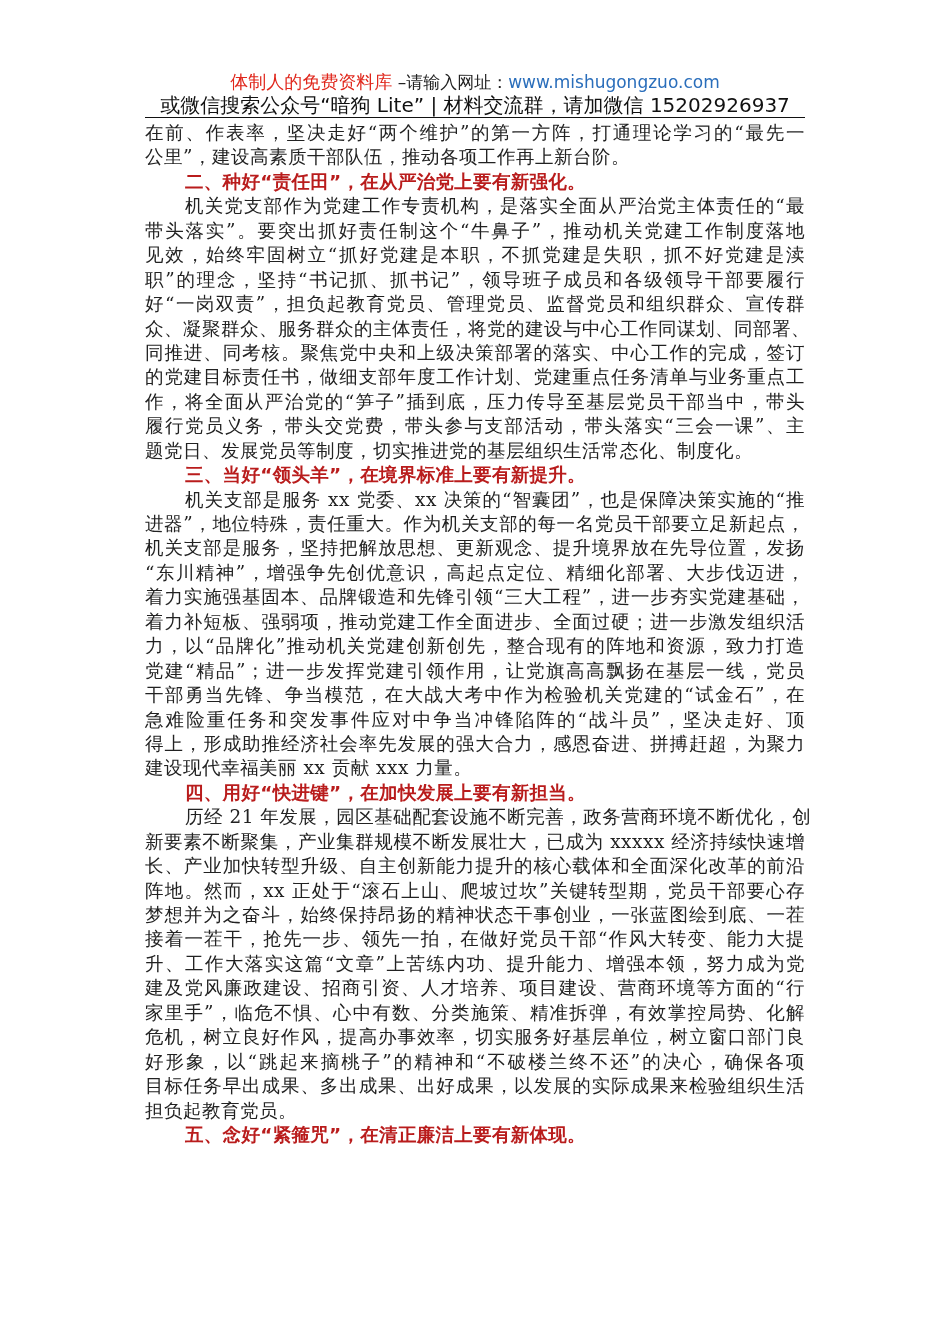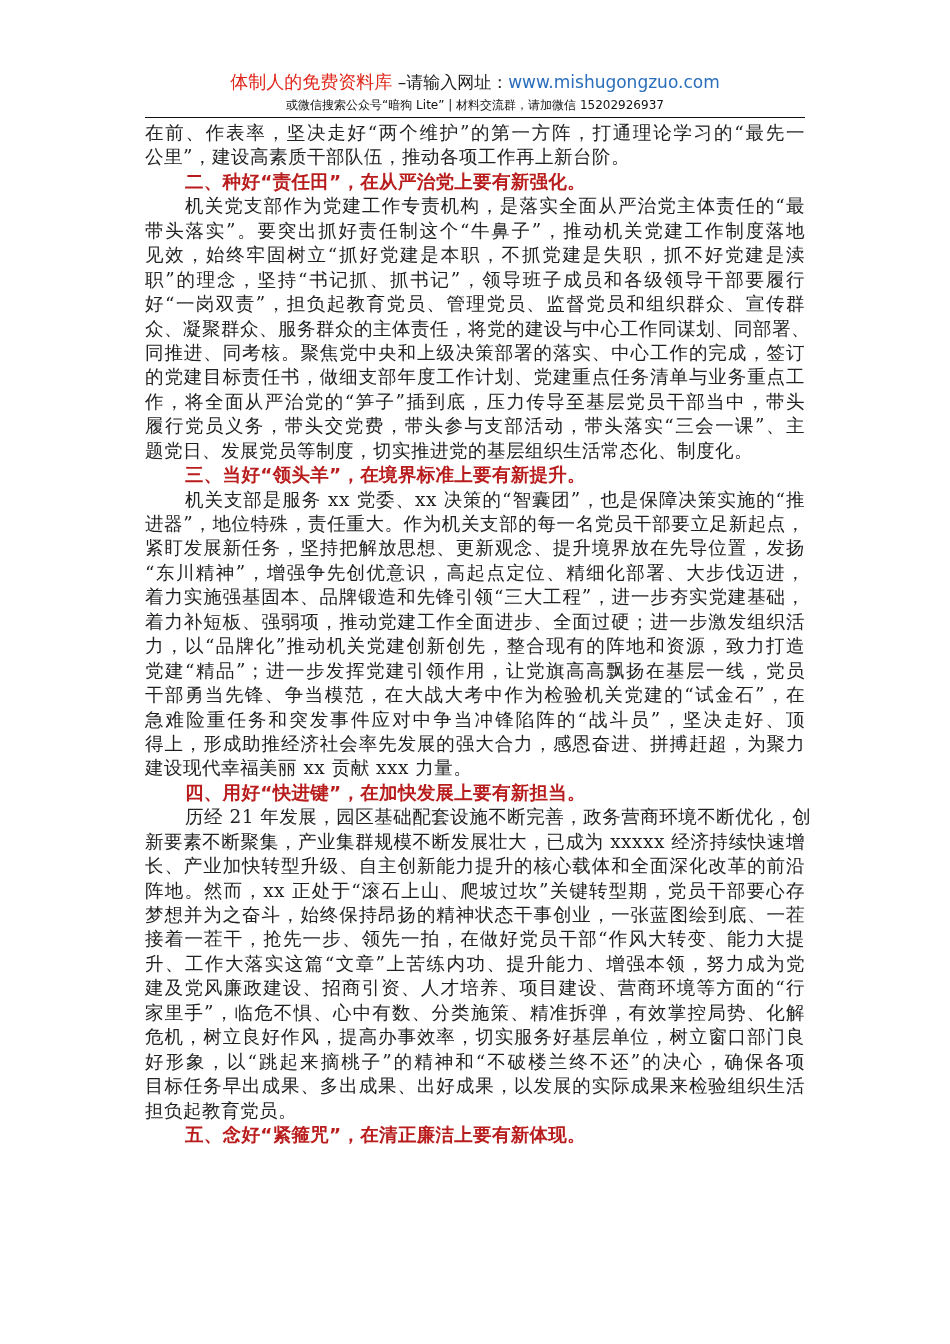--- a/index.html
+++ b/index.html
@@ -3,21 +3,21 @@
 <meta charset="utf-8">
 <style>
   html, body { margin: 0; padding: 0; background: #ffffff; }
   body { width: 950px; height: 1344px; position: relative; overflow: hidden; }
   .page { position: absolute; left: 0; top: 0; width: 950px; height: 944px; background: #fff; }
   .header { position: absolute; left: 145px; width: 660px; text-align: center; }
   .h1 { top: 70px; font-family: "DejaVu Sans", sans-serif; font-size: 17px; line-height: 24px; white-space: nowrap; }
   .h1 .brand { color: #e0271c; font-size: 18px; }
   .h1 .prompt { color: #222; }
   .h1 .url { color: #2a6ebb; }
-  .h2 { top: 94px; font-family: "DejaVu Sans", sans-serif; font-size: 12px; line-height: 22px; color: #111; white-space: nowrap; }
+  .h2 { top: 94px; font-family: "DejaVu Sans", sans-serif; font-size: 20px; line-height: 22px; color: #111; white-space: nowrap; }
   .rule { position: absolute; left: 145px; top: 117px; width: 660px; height: 0; border-top: 1.5px solid #111; }
   .body { position: absolute; left: 145px; top: 121px; width: 660px; font-family: "DejaVu Serif", serif; font-size: 18.5px; color: #222; }
   .line { height: 24.45px; line-height: 24.45px; white-space: nowrap; overflow: visible; letter-spacing: 0.5px; }
   .indent { padding-left: 40px; }
   .heading { font-family: "DejaVu Sans", sans-serif; font-weight: bold; color: #b91c1c; padding-left: 40px; letter-spacing: 0.3px; }
   .justify { text-align: justify; text-align-last: justify; }
 </style>
 </head>
 <body>
 
@@ -39,21 +39,21 @@
       <div class="line justify">好“一岗双责”，担负起教育党员、管理党员、监督党员和组织群众、宣传群</div>
       <div class="line justify">众、凝聚群众、服务群众的主体责任，将党的建设与中心工作同谋划、同部署、</div>
       <div class="line justify">同推进、同考核。聚焦党中央和上级决策部署的落实、中心工作的完成，签订</div>
       <div class="line justify">的党建目标责任书，做细支部年度工作计划、党建重点任务清单与业务重点工</div>
       <div class="line justify">作，将全面从严治党的“笋子”插到底，压力传导至基层党员干部当中，带头</div>
       <div class="line justify">履行党员义务，带头交党费，带头参与支部活动，带头落实“三会一课”、主</div>
       <div class="line">题党日、发展党员等制度，切实推进党的基层组织生活常态化、制度化。</div>
       <div class="line heading">三、当好“领头羊”，在境界标准上要有新提升。</div>
       <div class="line indent justify">机关支部是服务 xx 党委、xx 决策的“智囊团”，也是保障决策实施的“推</div>
       <div class="line justify">进器”，地位特殊，责任重大。作为机关支部的每一名党员干部要立足新起点，</div>
-      <div class="line justify">紧盯发展新任务，坚持把解放思想、更新观念、提升境界放在先导位置，发扬</div>
+      <div class="line justify">机关支部是服务，坚持把解放思想、更新观念、提升境界放在先导位置，发扬</div>
       <div class="line justify">“东川精神”，增强争先创优意识，高起点定位、精细化部署、大步伐迈进，</div>
       <div class="line justify">着力实施强基固本、品牌锻造和先锋引领“三大工程”，进一步夯实党建基础，</div>
       <div class="line justify">着力补短板、强弱项，推动党建工作全面进步、全面过硬；进一步激发组织活</div>
       <div class="line justify">力，以“品牌化”推动机关党建创新创先，整合现有的阵地和资源，致力打造</div>
       <div class="line justify">党建“精品”；进一步发挥党建引领作用，让党旗高高飘扬在基层一线，党员</div>
       <div class="line justify">干部勇当先锋、争当模范，在大战大考中作为检验机关党建的“试金石”，在</div>
       <div class="line justify">急难险重任务和突发事件应对中争当冲锋陷阵的“战斗员”，坚决走好、顶</div>
       <div class="line justify">得上，形成助推经济社会率先发展的强大合力，感恩奋进、拼搏赶超，为聚力</div>
       <div class="line">建设现代幸福美丽 xx 贡献 xxx 力量。</div>
       <div class="line heading">四、用好“快进键”，在加快发展上要有新担当。</div>

